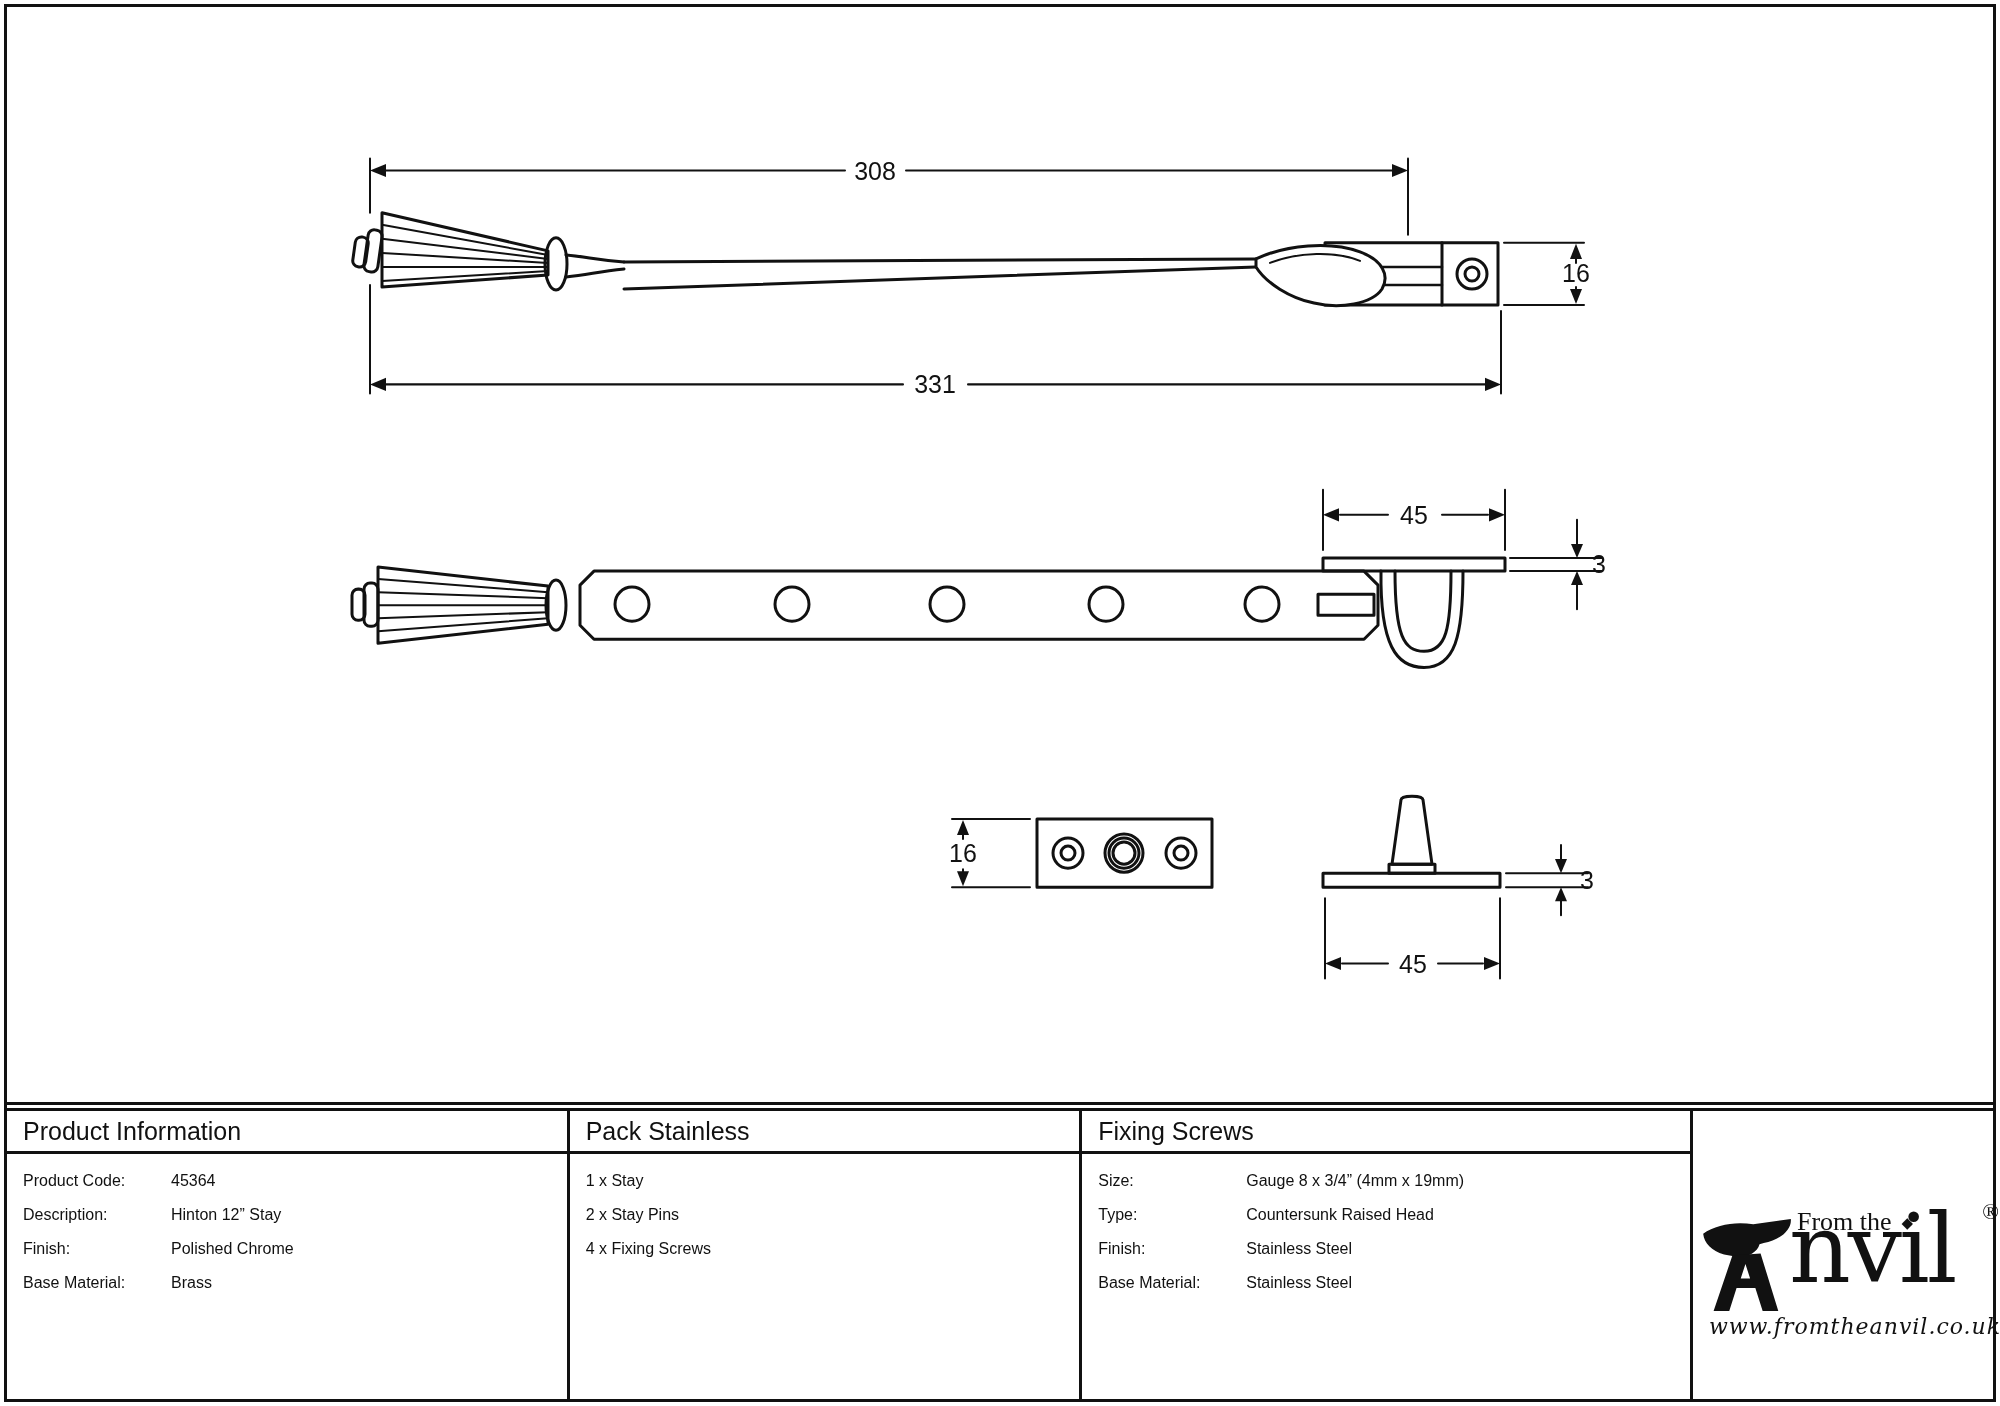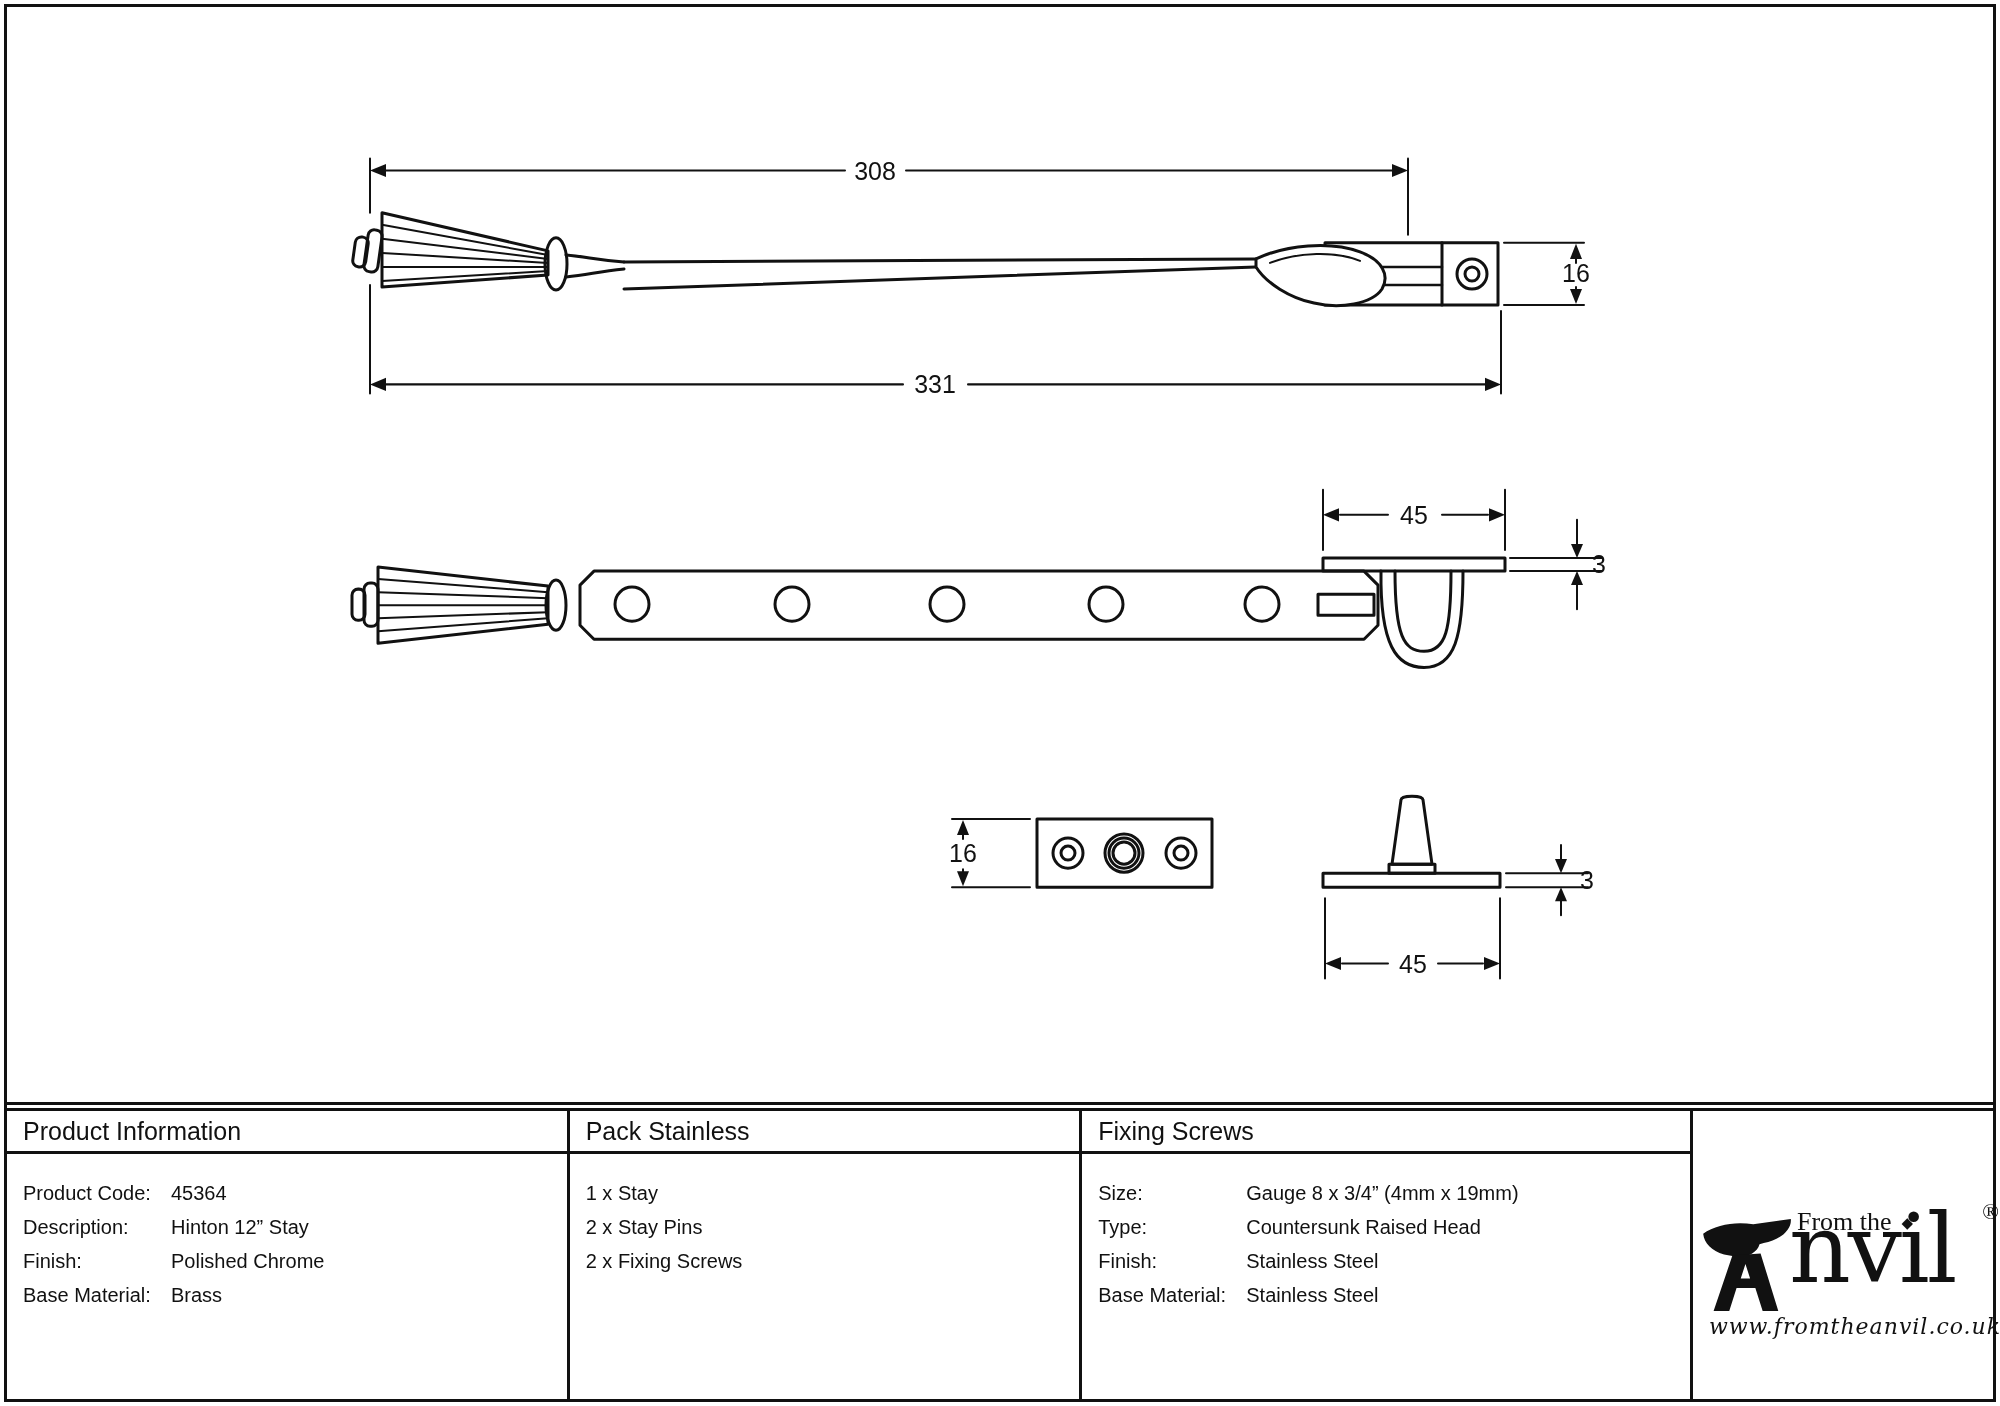--- a/index.html
+++ b/index.html
@@ -10,21 +10,21 @@
   .draw svg{position:absolute;inset:0;width:100%;height:100%;}
   .note-row{height:56px;margin-top:3px;border-top:3px solid #111;border-bottom:3px solid #111;display:flex;align-items:center;padding-left:16px;font-size:24px;}
   .tbl{flex:1;margin-top:3px;border-top:3px solid #111;display:flex;}
   .col{height:100%;}
   .col + .col{border-left:3px solid #111;}
   .col-product{width:570px;}
   .col-pack{width:522px;}
   .col-screws{width:622px;}
   .col-logo{flex:1;display:flex;align-items:flex-start;justify-content:flex-start;padding-top:96px;}
   .col-h{height:43px;border-bottom:3px solid #111;font-size:25px;display:flex;align-items:center;padding-left:16px;}
-  .col-b{padding:22px 10px 0 16px;font-size:20px;}
+  .col-b{padding:10px 10px 0 16px;font-size:16px;}
   .kv{display:grid;grid-template-columns:148px 1fr;line-height:34px;}
   .li{line-height:34px;}
   .dim{font-family:"Liberation Sans",sans-serif;font-size:25px;fill:#111;}
   
   .logo{position:relative;width:300px;height:128px;}
   .anvil-a{position:absolute;left:8px;top:10px;width:92px;height:96px;}
   .nvil{position:absolute;left:96px;top:-10px;font-family:"DejaVu Serif",serif;font-size:96px;line-height:1.1;letter-spacing:-3px;font-weight:500;}
   .from-the{position:absolute;left:104px;top:0px;font-family:"Liberation Serif",serif;font-size:26px;white-space:nowrap;}
   .diamond{font-size:15px;vertical-align:2px;padding-left:10px;}
   .reg{position:absolute;right:-6px;top:-8px;font-size:22px;font-family:"Liberation Serif",serif;}
@@ -185,21 +185,21 @@
             <span>Brass</span>
           </div>
       </div>
     </div>
 
     <div class="col col-pack">
       <div class="col-h">Pack Stainless</div>
       <div class="col-b">
         <div class="li">1 x Stay</div>
         <div class="li">2 x Stay Pins</div>
-        <div class="li">2 x Fixing Screws</div>
+        <div class="li">4 x Fixing Screws</div>
       </div>
     </div>
 
     <div class="col col-screws">
       <div class="col-h">Fixing Screws</div>
       <div class="col-b">
         <div class="kv">
             <span>Size:</span>
             <span>Gauge 8 x 3/4” (4mm x 19mm)</span>
           </div>

